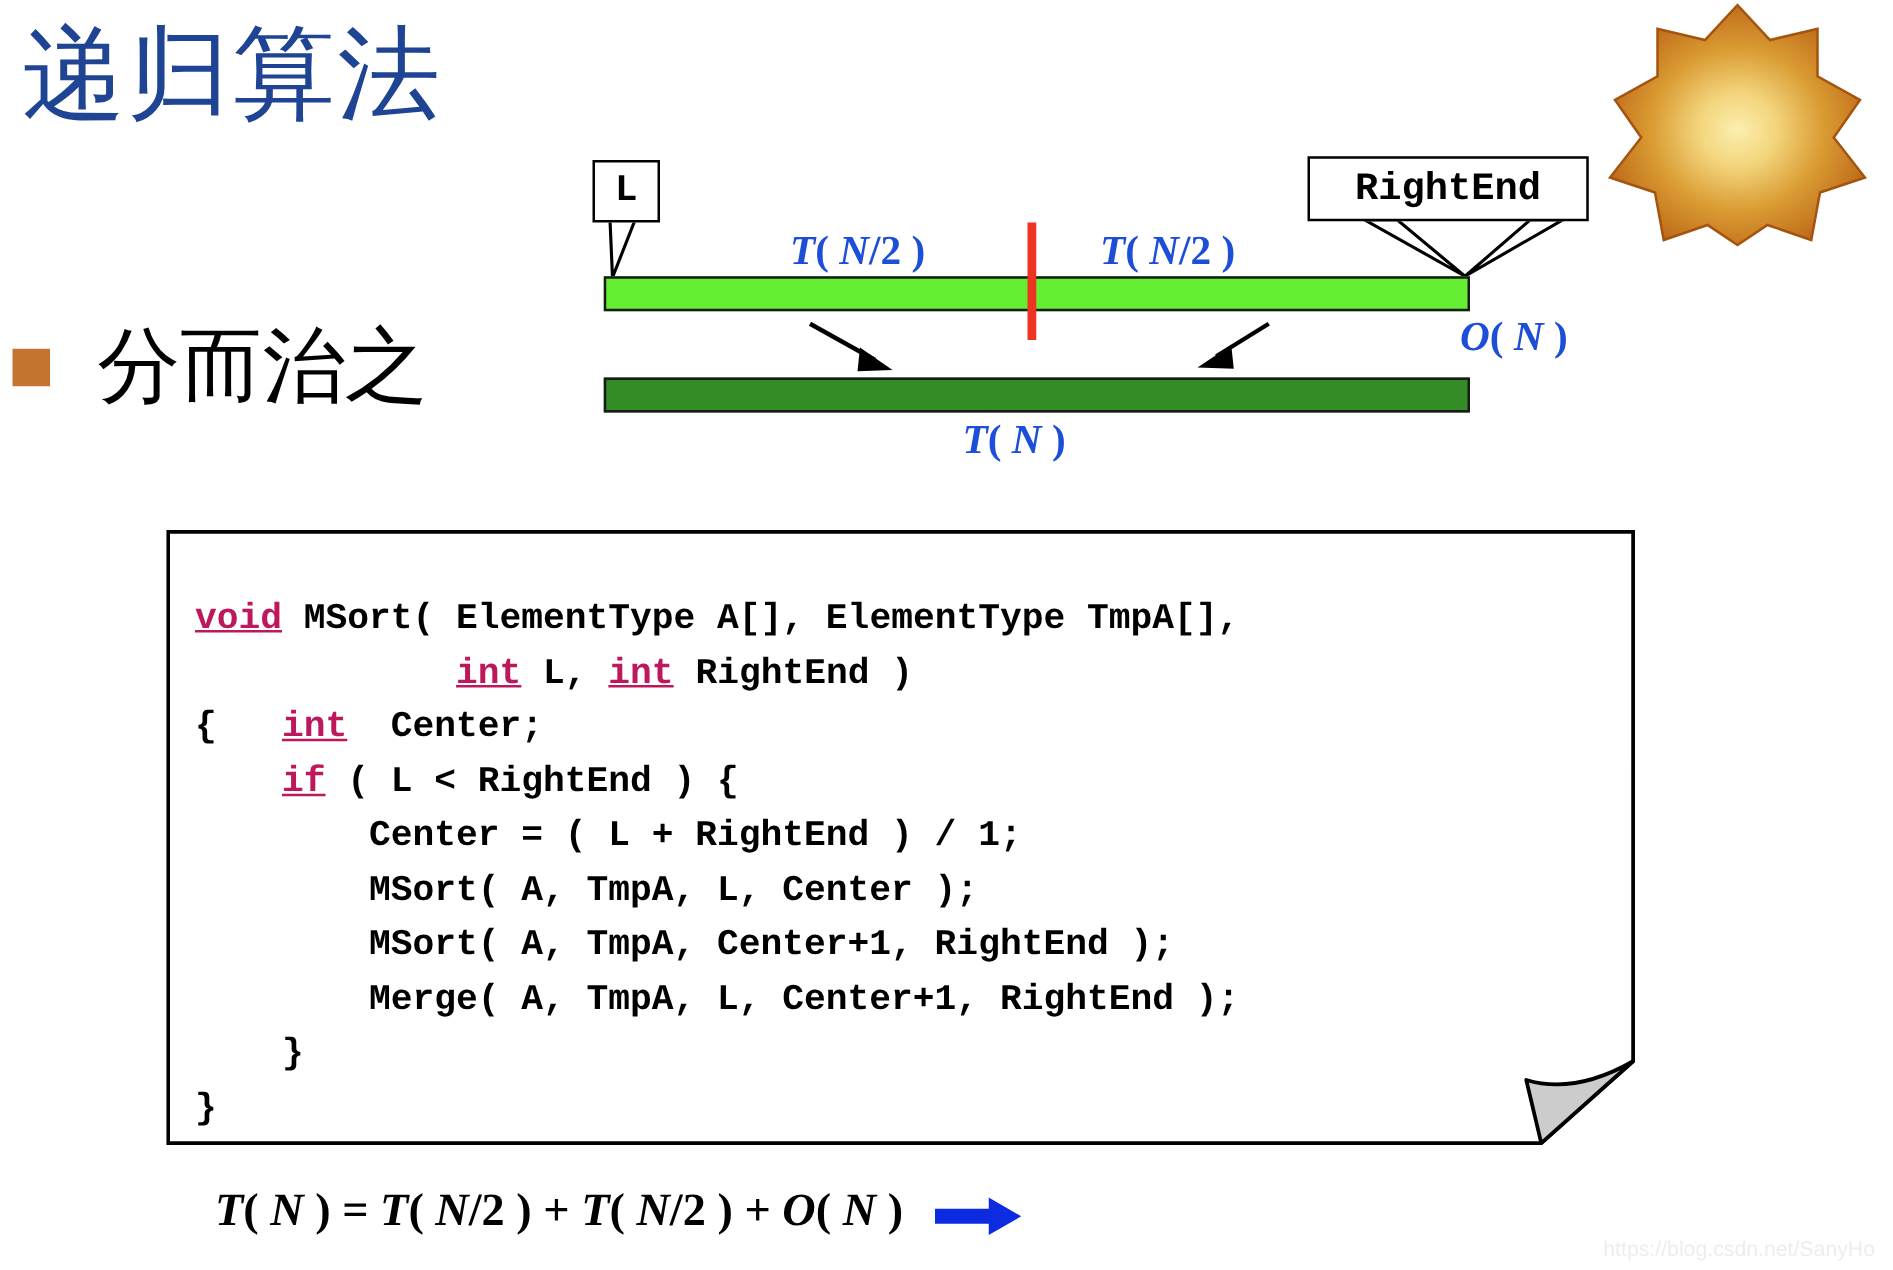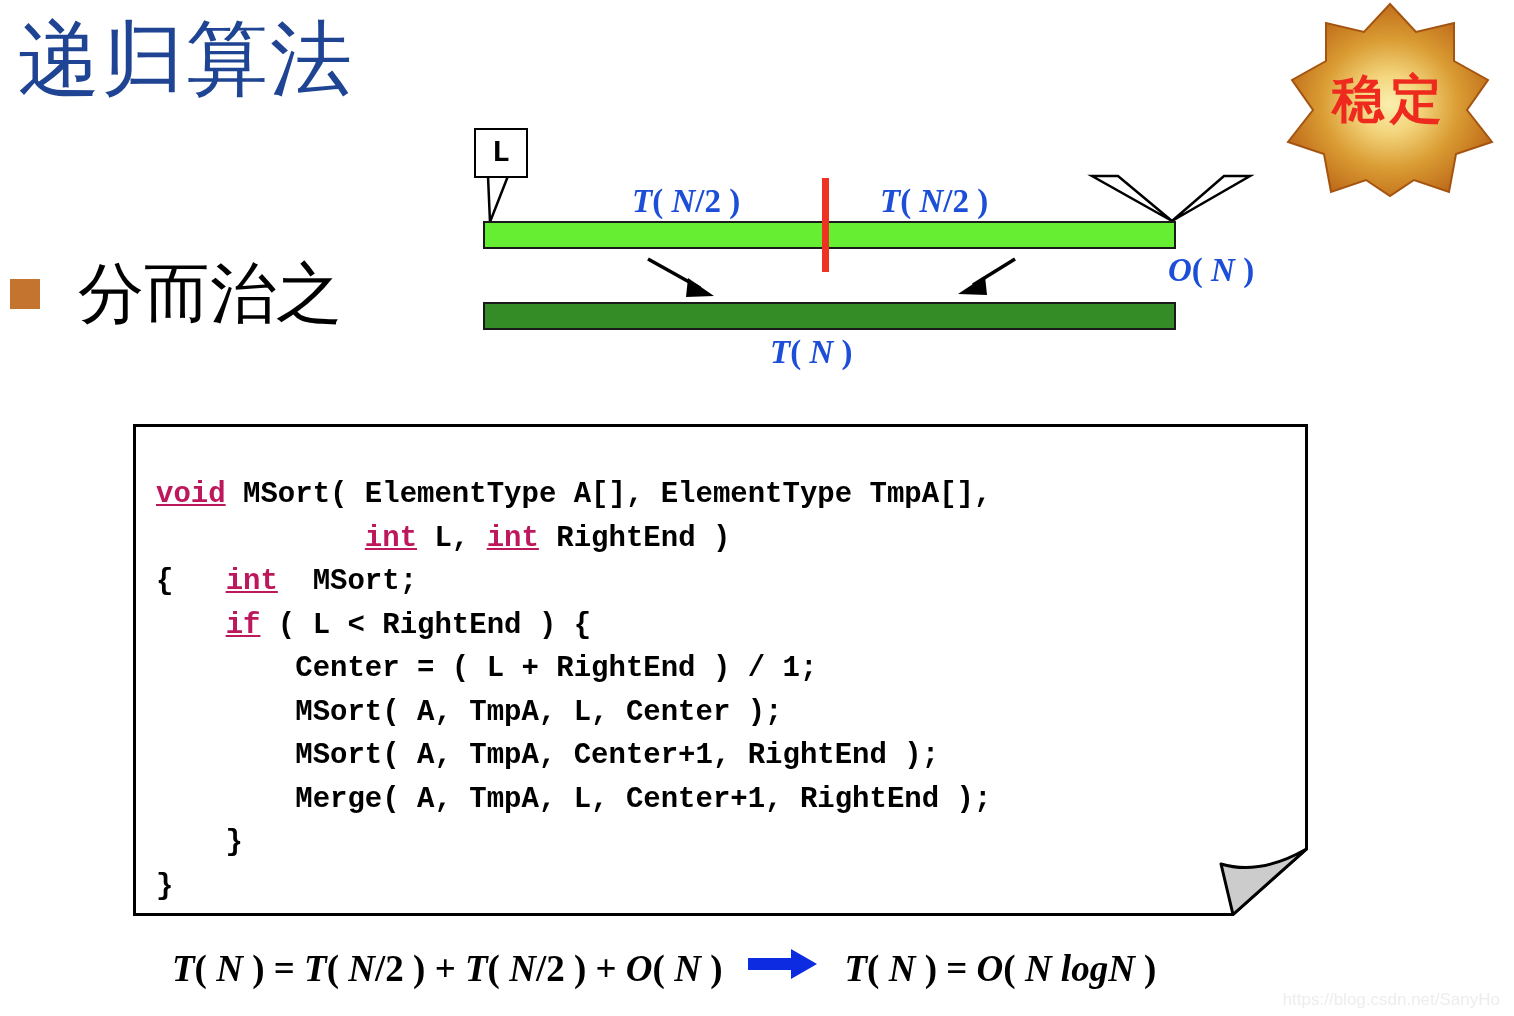--- a/index.html
+++ b/index.html
@@ -187,21 +187,21 @@
     color: #be185d;
     text-decoration: underline;
   }
 
   
   #formula {
     position: absolute;
     left: 172px;
     top: 947px;
     display: flex;
-    align-items: flex-start;
+    align-items: flex-end;
     z-index: 3;
   }
   .formula-part {
     font-family: "Liberation Serif", "DejaVu Serif", serif;
     font-weight: bold;
     font-style: italic;
     font-size: 37px;
     color: #000;
     white-space: nowrap;
   }
@@ -249,20 +249,21 @@
         <line x1="648" y1="259" x2="700" y2="288"></line>
         <polygon points="688,278 714,296 686,297" stroke="none"></polygon>
       </g>
       <g stroke="#000000" stroke-width="3.5" fill="#000000">
         <line x1="1015" y1="259" x2="973" y2="285"></line>
         <polygon points="985,276 958,294 987,295" stroke="none"></polygon>
       </g>
     </svg>
 
     <div class="callout-box" id="callout-l">L</div>
+    <div class="callout-box" id="callout-rightend">RightEnd</div>
 
     <div class="bar" id="bar-top"></div>
     <div class="bar" id="bar-bottom"></div>
     <div id="split-line"></div>
 
     <div class="math" id="lbl-tn2-left">T<span class="up">(</span> N<span class="up">/</span><span class="up">2</span> <span class="up">)</span></div>
     <div class="math" id="lbl-tn2-right">T<span class="up">(</span> N<span class="up">/</span><span class="up">2</span> <span class="up">)</span></div>
     <div class="math" id="lbl-on">O<span class="up">(</span> N <span class="up">)</span></div>
     <div class="math" id="lbl-tn">T<span class="up">(</span> N <span class="up">)</span></div>
   </div>
@@ -272,42 +273,40 @@
       <radialGradient id="burstgrad" cx="50%" cy="52%" r="58%">
         <stop offset="0%" stop-color="#FBEFAF"></stop>
         <stop offset="26%" stop-color="#F3D57D"></stop>
         <stop offset="58%" stop-color="#DA9C33"></stop>
         <stop offset="84%" stop-color="#C5761F"></stop>
         <stop offset="100%" stop-color="#B25F16"></stop>
       </radialGradient>
     </defs>
     <polygon points="116,2 142,30 180,21 180,59 214,78 193,108 218,140 182,152 175,190 140,178 116,194 92,178 57,190 50,152 14,140 39,108 18,78 52,59 52,21 90,30" fill="url(#burstgrad)" stroke="#A4540F" stroke-width="2"></polygon>
   </svg>
-  <div id="badge-label">稳定</div>
 
   <svg id="code-box" viewBox="0 0 1175 492" preserveAspectRatio="none">
     <path d="M1.5,1.5 H1173.5 V425 L1100,490.5 H1.5 Z" fill="#ffffff" stroke="#000000" stroke-width="3" stroke-linejoin="miter"></path>
     <path d="M1173.5,425 C1135,447 1108,446 1088,440 L1100,490.5 Z" fill="#CCCCCC" stroke="#000000" stroke-width="3" stroke-linejoin="round"></path>
   </svg>
 
   <pre id="code-text"><span class="kw">void</span><span> MSort( ElementType A[], ElementType TmpA[],</span>
 <span>            </span><span class="kw">int</span><span> L, </span><span class="kw">int</span><span> RightEnd )</span>
-<span>{   </span><span class="kw">int</span><span>  MSort;</span>
+<span>{   </span><span class="kw">int</span><span>  Center;</span>
 <span>    </span><span class="kw">if</span><span> ( L &lt; RightEnd ) {</span>
 <span>        Center = ( L + RightEnd ) / 1;</span>
 <span>        MSort( A, TmpA, L, Center );</span>
 <span>        MSort( A, TmpA, Center+1, RightEnd );</span>
 <span>        Merge( A, TmpA, L, Center+1, RightEnd );</span>
 <span>    }</span>
 <span>}</span></pre>
 
   <div id="formula">
     <span class="formula-part">T<span class="up">(</span> N <span class="up">)</span> <span class="up">=</span> T<span class="up">(</span> N<span class="up">/</span><span class="up">2</span> <span class="up">)</span> <span class="up">+</span> T<span class="up">(</span> N<span class="up">/</span><span class="up">2</span> <span class="up">)</span> <span class="up">+</span> O<span class="up">(</span> N <span class="up">)</span></span>
     <span id="formula-arrow">
       <svg width="70" height="34" viewBox="0 0 70 34">
         <polygon points="0,11 43,11 43,2 69,17 43,32 43,23 0,23" fill="#0D2BE0"></polygon>
       </svg>
     </span>
-    <span class="formula-part">T<span class="up">(</span> N <span class="up">)</span> <span class="up">=</span> O<span class="up">(</span> N logN <span class="up">)</span></span>
   </div>
 
   <div id="watermark">https://blog.csdn.net/SanyHo</div>
 </div>
 
 </body></html>

